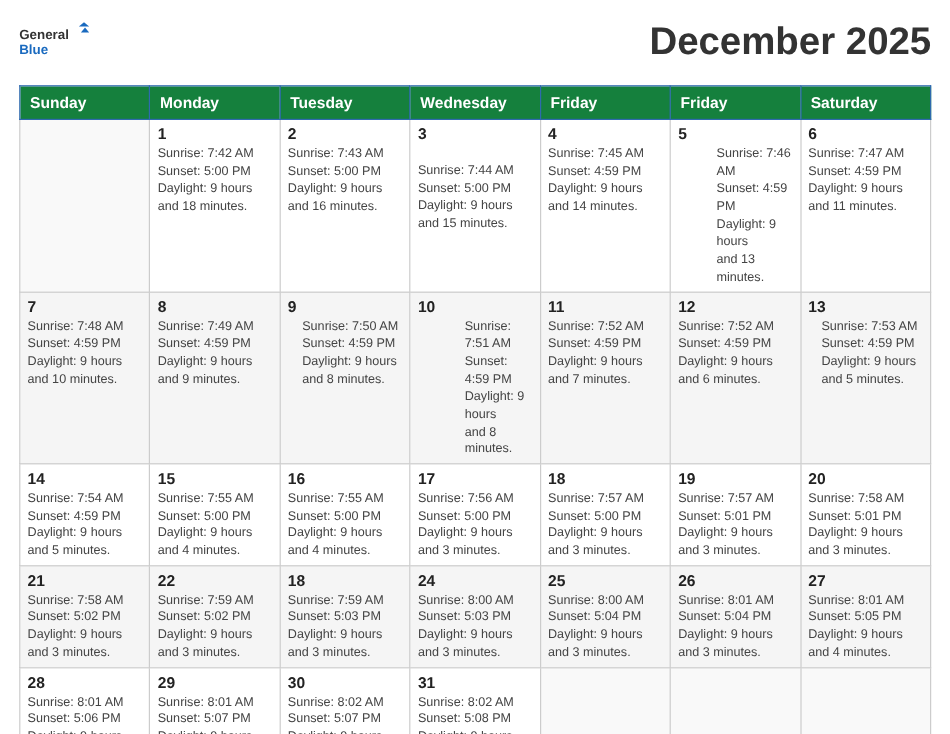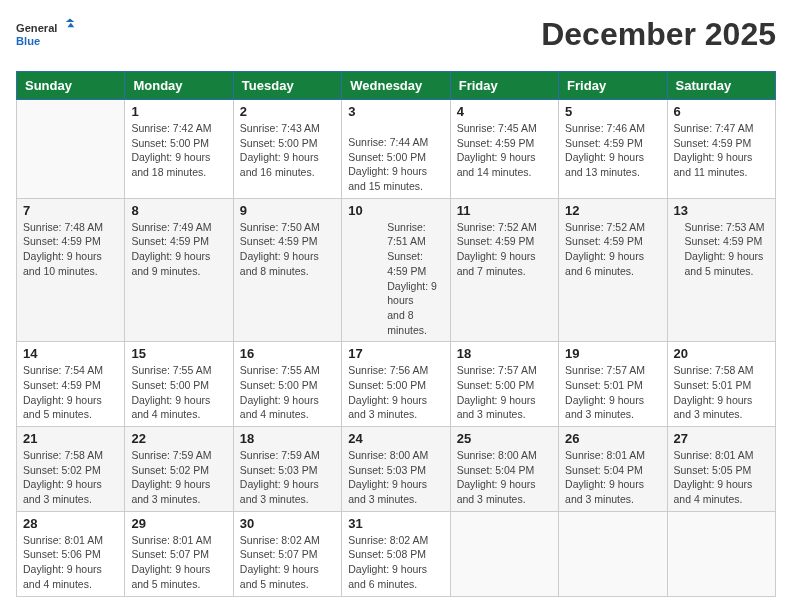--- a/index.html
+++ b/index.html
@@ -134,21 +134,21 @@
         </td>
         <td>
           <span class="day-number">4</span>
           <div class="day-info" style="white-space: pre-line;">Sunrise: 7:45 AM
 Sunset: 4:59 PM
 Daylight: 9 hours
 and 14 minutes.</div>
         </td>
         <td>
           <span class="day-number">5</span>
-          <div class="day-info" style="white-space: pre-line;">Sunrise: 7:46 AM
+          <div class="day-info" style="white-space: pre-line; margin-left: 32px;">Sunrise: 7:46 AM
 Sunset: 4:59 PM
 Daylight: 9 hours
 and 13 minutes.</div>
         </td>
         <td>
           <span class="day-number">6</span>
           <div class="day-info" style="white-space: pre-line;">Sunrise: 7:47 AM
 Sunset: 4:59 PM
 Daylight: 9 hours
 and 11 minutes.</div>
@@ -164,21 +164,21 @@
         </td>
         <td>
           <span class="day-number">8</span>
           <div class="day-info" style="white-space: pre-line;">Sunrise: 7:49 AM
 Sunset: 4:59 PM
 Daylight: 9 hours
 and 9 minutes.</div>
         </td>
         <td>
           <span class="day-number">9</span>
-          <div class="day-info" style="white-space: pre-line;">Sunrise: 7:50 AM
+          <div class="day-info" style="white-space: pre-line; margin-left: 12px;">Sunrise: 7:50 AM
 Sunset: 4:59 PM
 Daylight: 9 hours
 and 8 minutes.</div>
         </td>
         <td>
           <span class="day-number">10</span>
           <div class="day-info" style="white-space: pre-line; margin-left: 39px;">Sunrise: 7:51 AM
 Sunset: 4:59 PM
 Daylight: 9 hours
 and 8 minutes.</div>

